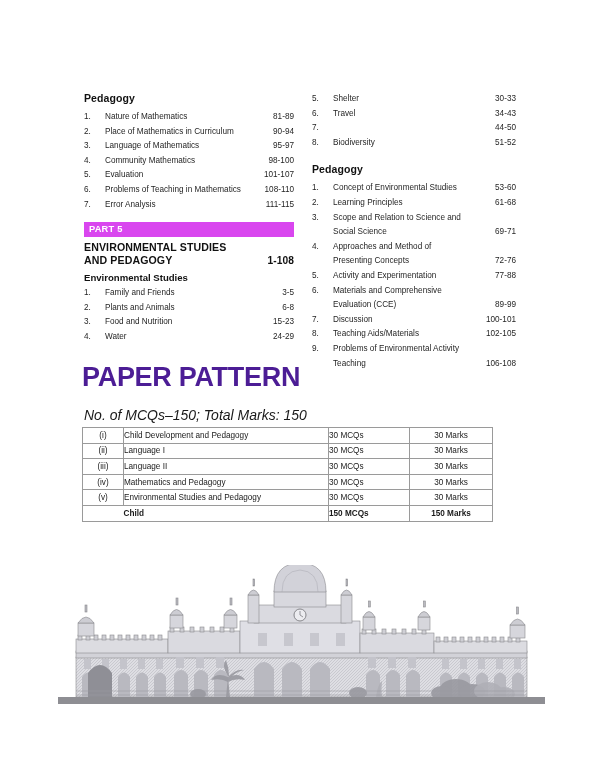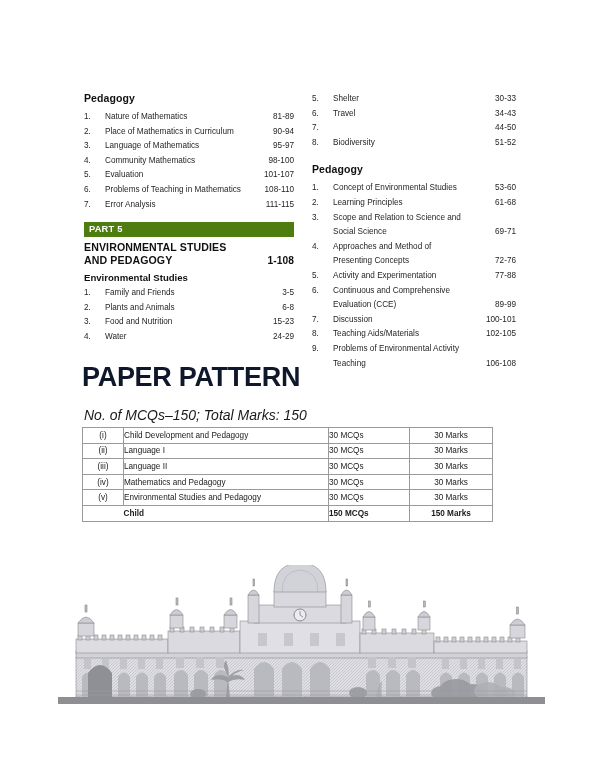--- a/index.html
+++ b/index.html
@@ -76,21 +76,21 @@
   li.two-line { min-height: 29.2px; }
   li.two-line .ttl { padding-right: 44px; }
 
   
   .part-banner {
     position: absolute;
     left: 84px;
     top: 222px;
     width: 210px;
     height: 15px;
-    background: #4d7c0f;
+    background: #d946ef;
   }
   .part-banner span {
     display: block;
     color: #ffffff;
     font-size: 9.3px;
     font-weight: bold;
     line-height: 15px;
     padding-left: 5px;
     letter-spacing: 0.2px;
   }
@@ -133,21 +133,21 @@
   }
 
   
   .pp-title {
     position: absolute;
     left: 82px;
     top: 362px;
     font-size: 27px;
     font-weight: bold;
     letter-spacing: -0.3px;
-    color: #0f172a;
+    color: #4c1d95;
     line-height: 30px;
   }
   .pp-sub {
     position: absolute;
     left: 84px;
     top: 407px;
     font-size: 14px;
     font-weight: normal;
     font-style: italic;
     color: #1a1a1a;
@@ -310,21 +310,21 @@
           <span class="ttl">Approaches and Method of Presenting Concepts</span>
           <span class="pg">72-76</span>
         </li>
         <li>
           <span class="num">5.</span>
           <span class="ttl">Activity and Experimentation</span>
           <span class="pg">77-88</span>
         </li>
         <li class="two-line">
           <span class="num">6.</span>
-          <span class="ttl">Continuous and Comprehensive Evaluation (CCE)</span>
+          <span class="ttl">Materials and Comprehensive Evaluation (CCE)</span>
           <span class="pg">89-99</span>
         </li>
         <li>
           <span class="num">7.</span>
           <span class="ttl">Discussion</span>
           <span class="pg">100-101</span>
         </li>
         <li>
           <span class="num">8.</span>
           <span class="ttl">Teaching Aids/Materials</span>

